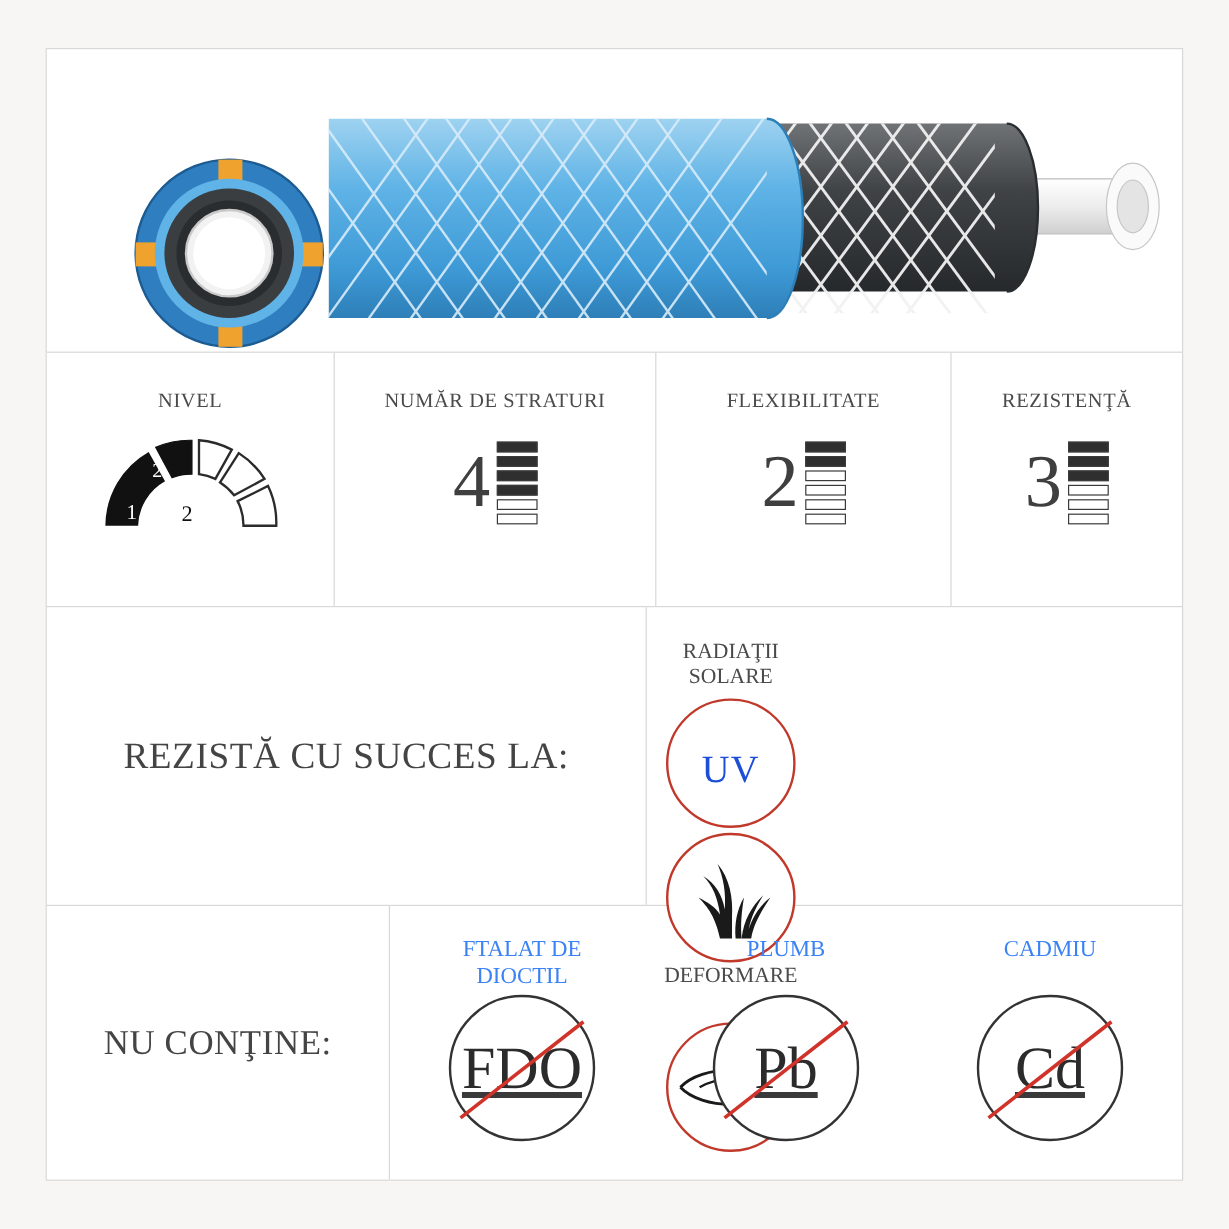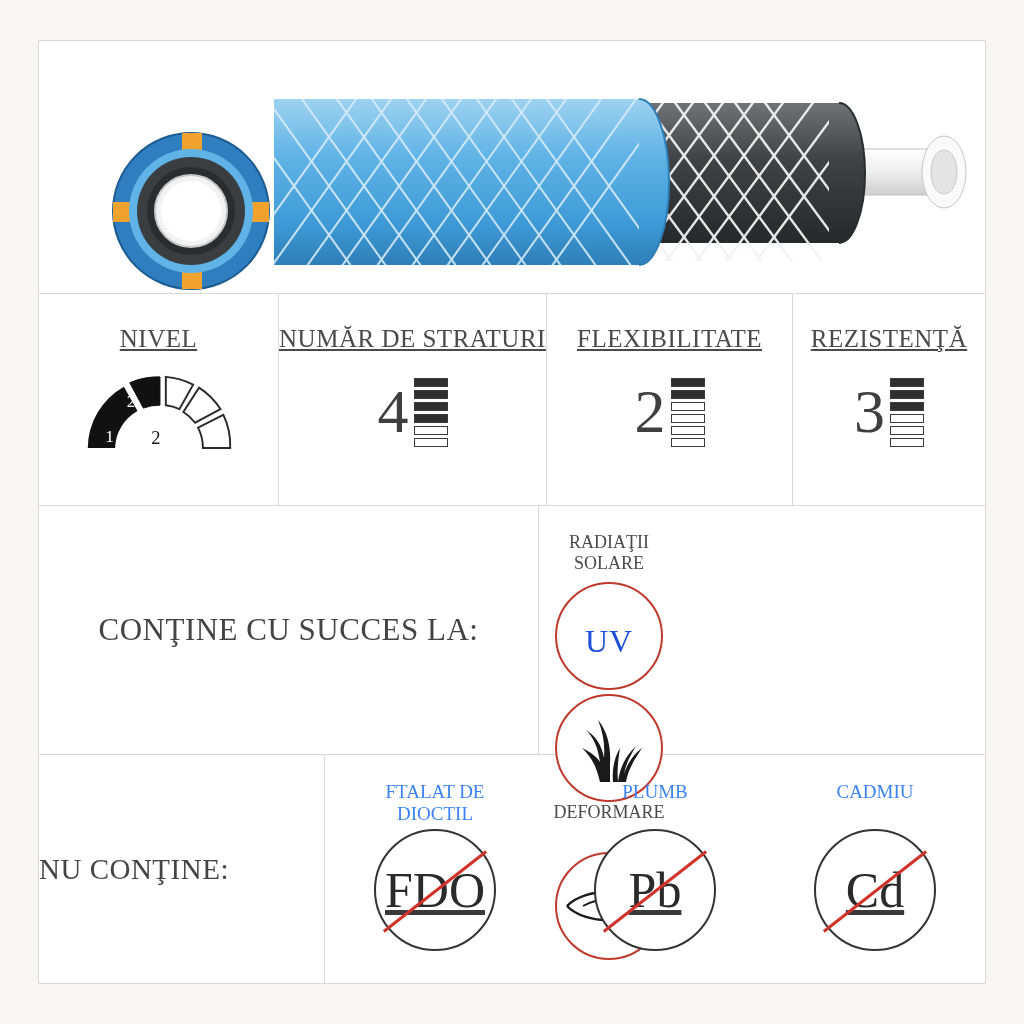--- a/index.html
+++ b/index.html
@@ -28,23 +28,22 @@
   .row-resist{height:249px;border-bottom:1px solid #d8d8d8;display:flex;}
   .row-free{height:228px;display:flex;}
 
   .spec-cell{
     border-right:1px solid #d8d8d8;
     display:flex;flex-direction:column;align-items:center;
     padding-top:30px;
   }
   .spec-cell:last-child{border-right:none;}
   .spec-title{
-    font-size:25px;letter-spacing:.5px;color:#4a4a4a;text-align:center;
+    font-size:17px;letter-spacing:.5px;color:#4a4a4a;text-align:center;
     line-height:1.18;
-    text-decoration:underline;
   }
   .spec-value-wrap{
     margin-top:24px;display:flex;align-items:center;justify-content:center;gap:5px;
   }
   .big-num{font-size:62px;line-height:.9;color:#3f3f3f;font-family:"Liberation Serif",serif;}
 
   
   .bars{display:flex;flex-direction:column;gap:3px;width:34px;}
   .bars span{display:block;height:7px;border:1px solid #3b3b3b;background:#fff;}
   .bars span.on{background:#2f2f2f;}
@@ -66,21 +65,21 @@
     width:104px;height:104px;border-radius:50%;
     border:2px solid #c0392b;background:#fff;
     display:flex;align-items:center;justify-content:center;
     position:relative;margin-top:4px;
   }
   .circle .txt{font-size:32px;color:#1d4ed8;letter-spacing:1px;margin-top:10px;}
 
   
   .free-left{
     width:286px;border-right:1px solid #d8d8d8;
-    display:flex;align-items:center;justify-content:flex-start;
+    display:flex;align-items:center;justify-content:center;
   }
   .free-left .label{font-size:29px;color:#444;letter-spacing:.5px;}
   .free-right{flex:1;padding-top:26px;}
   .free-row{display:flex;justify-content:space-around;align-items:flex-start;}
   .free-item{display:flex;flex-direction:column;align-items:center;width:150px;}
   .free-cap{font-size:19px;text-align:center;color:#3b82f6;line-height:1.15;min-height:48px;}
   .bigcircle{
     width:118px;height:118px;border-radius:50%;
     border:2px solid #333;background:#fff;
     display:flex;align-items:center;justify-content:center;
@@ -267,21 +266,21 @@
             <span></span>
             <span></span>
             <span></span>
         </div>
       </div>
     </div>
   </div>
 
   <div class="row row-resist">
     <div class="cell resist-left">
-      <div class="label">CONŢINE CU SUCCES LA:</div>
+      <div class="label">REZISTĂ CU SUCCES LA:</div>
     </div>
     <div class="cell resist-right">
       <div class="icon-row">
 
         <div class="icon-item">
           <div class="icon-cap">RADIAŢII SOLARE</div>
           <div class="circle">
             <span class="txt">UV</span>
           </div>
         </div>

